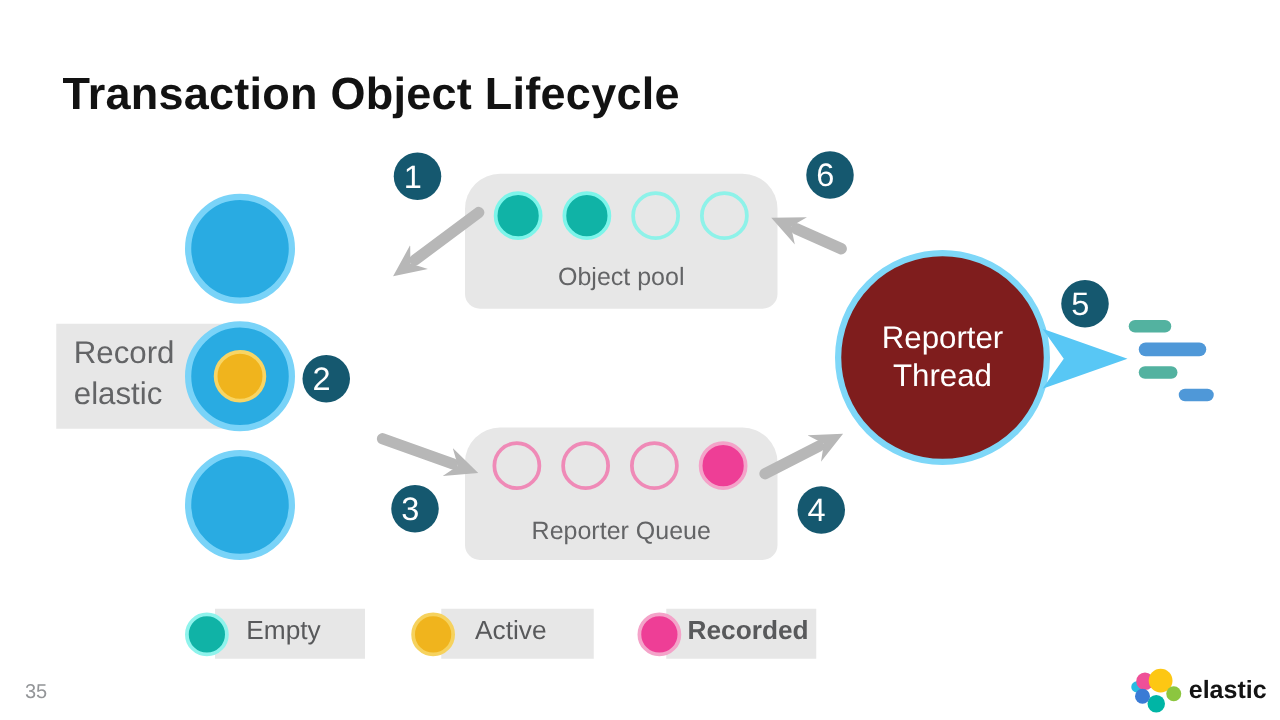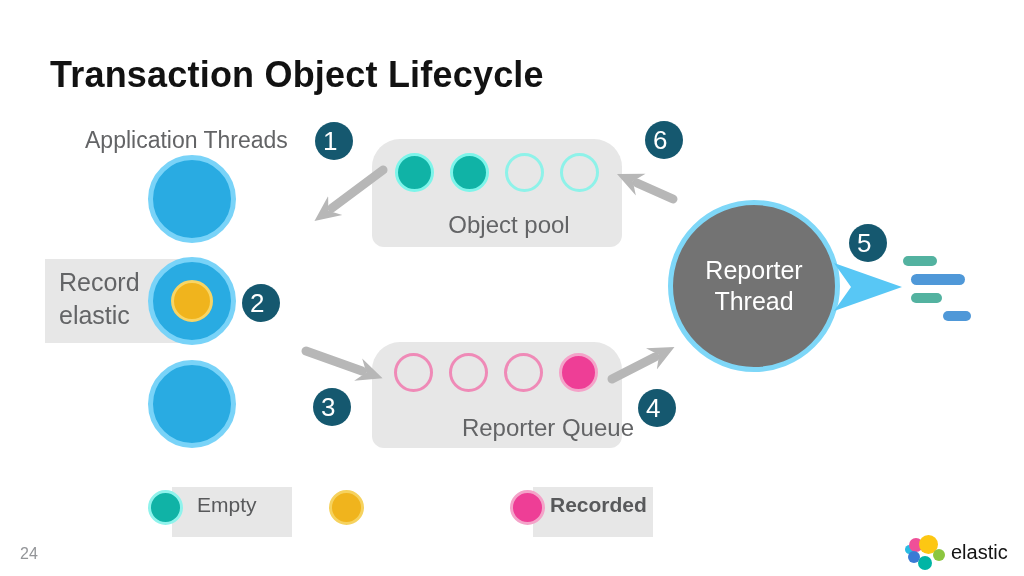--- a/index.html
+++ b/index.html
@@ -35,24 +35,24 @@
     font-size:25px;line-height:33px;color:#636466;
   }
   
   .pool-box{
     background:#e7e7e7;border-radius:28px 28px 12px 12px;z-index:1;box-sizing:border-box;
   }
   #object-pool-box{left:372px;top:139px;width:250px;height:108px;}
   #reporter-queue-box{left:372px;top:342px;width:250px;height:106px;}
   .box-label{
     position:absolute;left:0;width:100%;text-align:center;
-    font-size:24px;color:#636466;margin-left:12px;
+    font-size:20px;color:#636466;
   }
   #object-pool-label{top:72px;}
-  #reporter-queue-label{top:72px;text-align:right;}
+  #reporter-queue-label{top:72px;}
   .slots{position:absolute;display:flex;gap:16px;}
   #pool-slots{left:23px;top:14px;}
   #queue-slots{left:22px;top:11px;}
   .slot{width:39px;height:39px;border-radius:50%;box-sizing:border-box;}
   .slot.teal-filled{background:#10b3a6;border:3px solid #7df5ea;}
   .slot.teal-outline{background:transparent;border:3px solid #8ef2e9;}
   .slot.pink-outline{background:transparent;border:3px solid #ef8ab7;}
   .slot.pink-filled{background:#ee3e96;border:3px solid #f4a3c9;}
   
   .badge{
@@ -62,64 +62,63 @@
   }
   #badge-1{left:315px;top:122px;}
   #badge-2{left:242px;top:284px;}
   #badge-3{left:313px;top:388px;}
   #badge-4{left:638px;top:389px;}
   #badge-5{left:849px;top:224px;}
   #badge-6{left:645px;top:121px;}
   
   #reporter-thread{
     left:668px;top:200px;width:172px;height:172px;border-radius:50%;box-sizing:border-box;
-    background:#737373;border:5px solid #7ed7f8;z-index:2;
+    background:#7f1d1d;border:5px solid #7ed7f8;z-index:2;
     display:flex;align-items:center;justify-content:center;
   }
   #reporter-thread-label{
     width:120px;text-align:center;color:#ffffff;font-size:25px;line-height:1.25;
   }
   
   #arrows{left:0;top:0;z-index:3;pointer-events:none;}
   
   .dash{border-radius:6px;z-index:2;}
   #dash-1{left:903px;top:256px;width:34px;height:10px;background:#53b2a0;}
   #dash-2{left:911px;top:274px;width:54px;height:11px;background:#4f98d8;}
   #dash-3{left:911px;top:293px;width:31px;height:10px;background:#53b2a0;}
   #dash-4{left:943px;top:311px;width:28px;height:10px;background:#4f98d8;}
   
-  .legend-box{background:#e7e7e7;height:50px;box-sizing:border-box;z-index:1;}
+  .legend-box{background:#e7e7e7;height:40px;box-sizing:border-box;z-index:1;}
   .legend-box .legend-label{font-size:21px;color:#58595b;line-height:36px;display:block;}
   #legend-empty-box{left:172px;top:487px;width:120px;padding-left:25px;}
   #legend-active-box{left:353px;top:487px;width:122px;padding-left:27px;}
   #legend-recorded-box{left:533px;top:487px;width:120px;padding-left:17px;font-weight:bold;}
   .legend-dot{width:35px;height:35px;border-radius:50%;box-sizing:border-box;border:3px solid #fff;z-index:2;}
   #legend-empty-dot{left:148px;top:490px;}
   #legend-active-dot{left:329px;top:490px;}
   #legend-recorded-dot{left:510px;top:490px;}
   
   #page-number{left:20px;top:545px;font-size:16px;color:#939598;}
   #elastic-logo{left:905px;top:534px;width:120px;height:40px;}
   .blob{position:absolute;border-radius:50%;}
   #blob-cyan{left:0px;top:11px;width:9px;height:9px;}
   #blob-pink{left:4px;top:4px;width:14px;height:14px;}
   #blob-yellow{left:14px;top:1px;width:19px;height:19px;}
   #blob-green{left:28px;top:15px;width:12px;height:12px;}
   #blob-teal{left:13px;top:22px;width:14px;height:14px;}
   #blob-blue{left:3px;top:17px;width:12px;height:12px;}
-  #brand-text{position:absolute;left:46px;top:7px;font-size:20px;color:#141414;}
+  #brand-text{position:absolute;left:46px;top:7px;font-size:20px;color:#141414;font-weight:bold;}
 </style>
 </head>
 <body>
 
 <div id="slide">
 
   <div class="abs" id="title">Transaction Object Lifecycle</div>
 
-  <div class="abs gray-label" id="app-threads-label">Application Threads</div>
 
   <div class="abs" id="record-request-box">
     <div id="record-request-label">Record elastic</div>
   </div>
 
   <div class="abs thread-circle" id="thread-1"></div>
   <div class="abs thread-circle" id="thread-2">
     <div id="active-dot"></div>
   </div>
   <div class="abs thread-circle" id="thread-3"></div>
@@ -171,28 +170,31 @@
   <div class="abs badge" id="badge-3">3</div>
   <div class="abs badge" id="badge-4">4</div>
   <div class="abs badge" id="badge-5">5</div>
   <div class="abs badge" id="badge-6">6</div>
 
   <div class="abs legend-box" id="legend-empty-box">
     <span class="legend-label">Empty</span>
   </div>
   <div class="abs legend-dot" id="legend-empty-dot" style="background: rgb(16, 179, 166); border-color: rgb(143, 243, 236);"></div>
 
+  <div class="abs legend-box" id="legend-active-box">
+    <span class="legend-label">Active</span>
+  </div>
   <div class="abs legend-dot" id="legend-active-dot" style="background: rgb(240, 180, 29); border-color: rgb(246, 210, 94);"></div>
 
   <div class="abs legend-box" id="legend-recorded-box">
     <span class="legend-label">Recorded</span>
   </div>
   <div class="abs legend-dot" id="legend-recorded-dot" style="background: rgb(238, 62, 150); border-color: rgb(244, 163, 201);"></div>
 
-  <div class="abs" id="page-number">24</div>
+  <div class="abs" id="page-number">35</div>
 
   <div class="abs" id="elastic-logo">
     <div class="blob" id="blob-cyan" style="background: rgb(40, 187, 227);"></div>
     <div class="blob" id="blob-pink" style="background: rgb(239, 80, 152);"></div>
     <div class="blob" id="blob-yellow" style="background: rgb(253, 199, 19);"></div>
     <div class="blob" id="blob-green" style="background: rgb(140, 198, 63);"></div>
     <div class="blob" id="blob-teal" style="background: rgb(0, 181, 165);"></div>
     <div class="blob" id="blob-blue" style="background: rgb(58, 123, 213);"></div>
     <span id="brand-text">elastic</span>
   </div>

